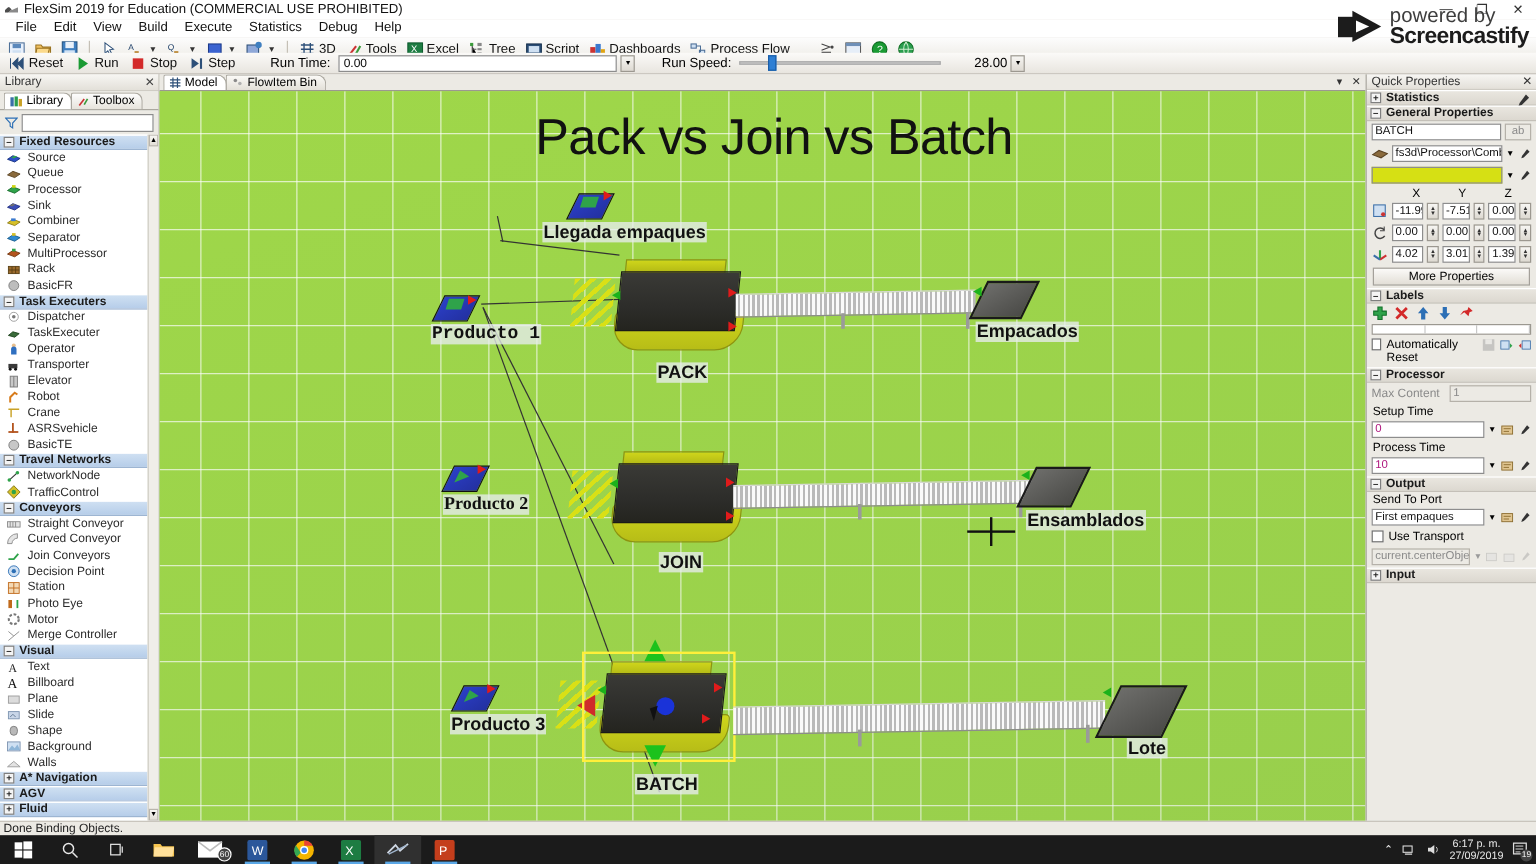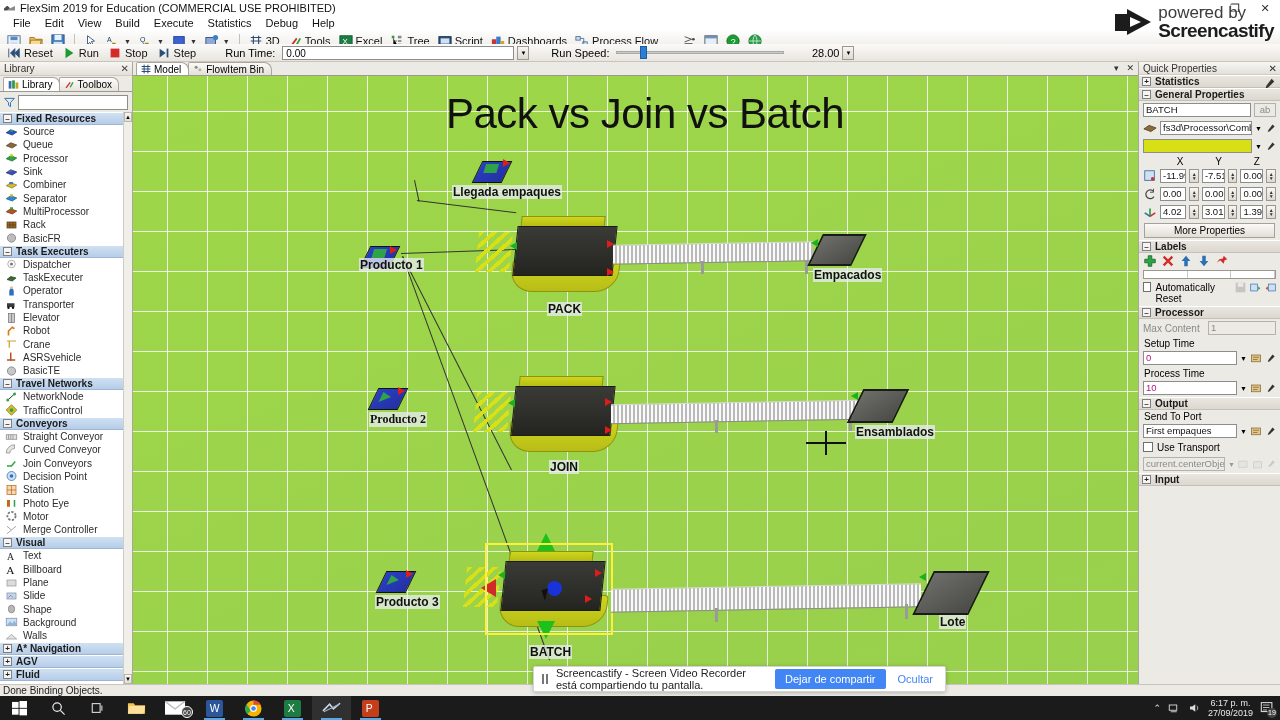--- a/index.html
+++ b/index.html
@@ -129,21 +129,21 @@
     content:""; position:absolute; inset:0;
     background:linear-gradient(160deg, rgba(255,255,255,.22), rgba(205,216,218,.28));
   }
   .modeltitle {
     position:absolute; left:292px; top:14px; width:440px; text-align:center;
     font-size:42px; color:#111; font-family:"Liberation Sans", sans-serif; letter-spacing:-0.5px;
   }
 
   
   .obj { position:absolute; }
-  .objlabel { position:absolute; font-size:12px; font-weight:bold; color:#111; white-space:nowrap;
+  .objlabel { position:absolute; font-size:15px; font-weight:bold; color:#111; white-space:nowrap;
               background:rgba(231,236,237,.78); padding:0 1px; }
   
   .plate { width:30px; height:22px; transform:skewX(-26deg) rotate(0deg);
            border:1px solid #111; }
   .plate.src { background:linear-gradient(135deg,#2b3fc7,#2330a0); }
   .plate.sink { background:linear-gradient(140deg,#6d6d6a,#4a4a47); border:2px solid #1a1a1a; }
   .port { position:absolute; width:0;height:0;border-top:4px solid transparent;
           border-bottom:4px solid transparent; }
   .port.in { border-right:7px solid #1bb21b; }
   .port.out { border-left:7px solid #e01b1b; }
@@ -794,21 +794,21 @@
         </div>
         <div class="port out" style="left:26px;top:-2px;"></div>
         <div class="objlabel" style="left:-25px; top:24px;">Llegada empaques</div>
       </div>
 
       <div class="obj" style="left:232px; top:170px;">
         <div class="plate src" style="position:relative;">
           <div style="position:absolute;left:5px;top:2px;width:13px;height:9px;background:#2fa34a;transform:skewX(10deg);"></div>
         </div>
         <div class="port out" style="left:25px;top:0px;"></div>
-        <div class="objlabel" style="left:-6px; top:12px;">Producto 1</div>
+        <div class="objlabel" style="left:-6px; top:24px;font-family:Liberation Mono, monospace;">Producto 1</div>
       </div>
 
       <div class="obj combiner" style="left:382px; top:150px;">
         <div class="comb-top"></div>
         <div class="comb-base"></div>
         <div class="comb-body"></div>
         <div class="hazard"></div>
         <div class="port in" style="left:-5px;top:16px;"></div>
         <div class="port out" style="left:92px;top:14px;"></div>
         <div class="port out" style="left:92px;top:42px;"></div>
@@ -1135,29 +1135,20 @@
       <div class="bar"></div>
         <div class="pl"></div>
         <div class="cut"></div>
     </div>
     <div class="pbwrap">
       <span class="pb">powered by</span>
       <span class="sc">Screencastify</span>
     </div>
   </div>
 
-  <div class="sharebar">
-    <span class="pausebars">
-        <i></i>
-        <i></i>
-      </span>
-    <span class="sharetext">Screencastify - Screen Video Recorder está compartiendo tu pantalla.</span>
-    <span class="stopbtn">Dejar de compartir</span>
-    <span class="hidebtn">Ocultar</span>
-  </div>
 
   <div class="taskbar">
     <div class="tbicon">
       <svg width="15" height="15" viewBox="0 0 16 16">
           <rect x="0" y="1" width="7" height="6.3" fill="#fff"></rect>
           <rect x="8" y="0" width="8" height="7.3" fill="#fff"></rect>
           <rect x="0" y="8.3" width="7" height="6.3" fill="#fff"></rect>
           <rect x="8" y="8.3" width="8" height="7" fill="#fff"></rect>
         </svg>
     </div>

